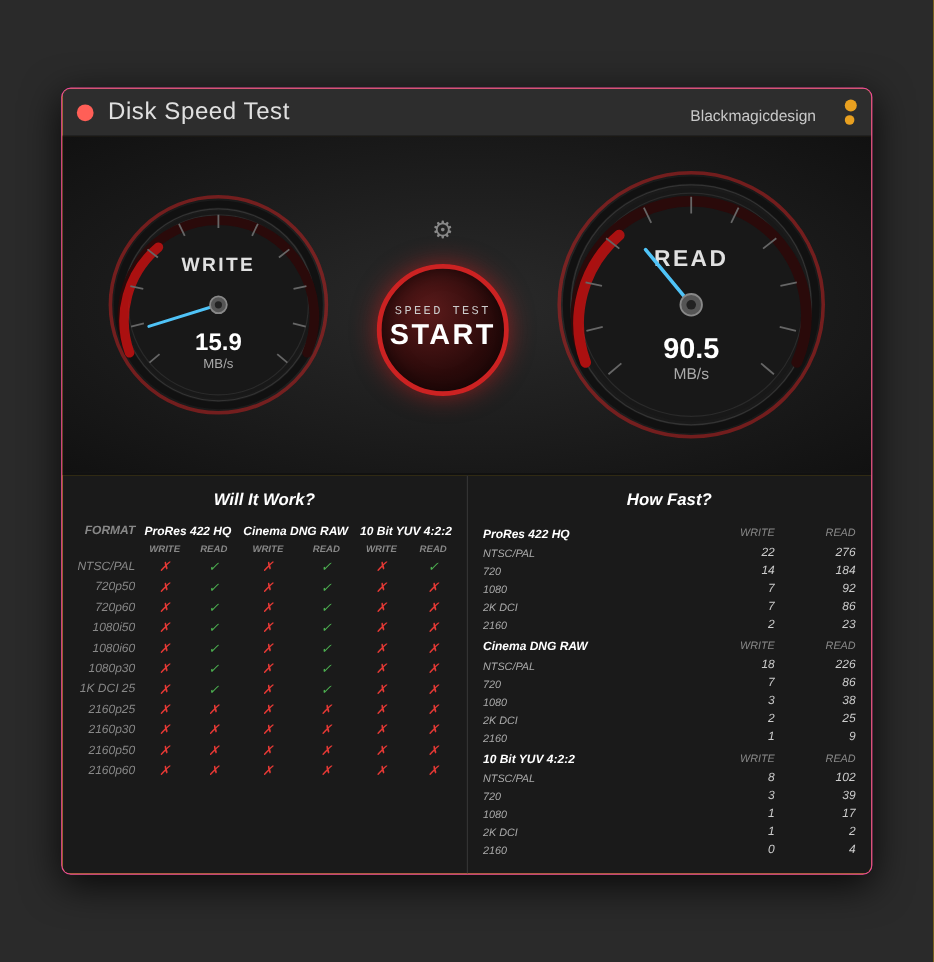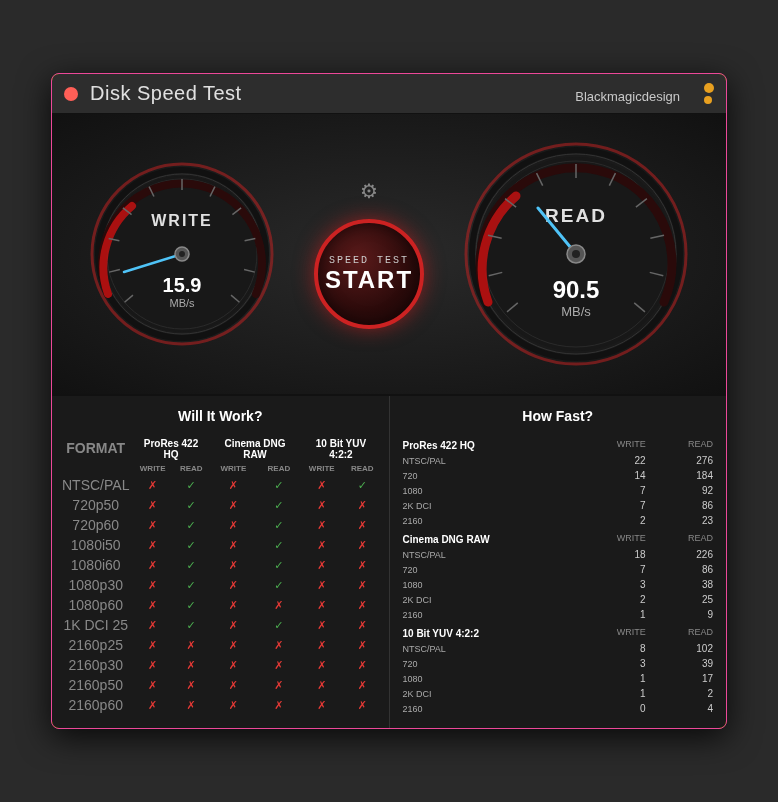--- a/index.html
+++ b/index.html
@@ -141,20 +141,21 @@
     }
 
     
     .tables-section {
       display: flex;
       background: #1a1a1a;
     }
     .table-half {
       flex: 1;
       padding: 12px 7px;
+      font-style: italic;
     }
     .table-half:first-child {
       border-right: 1px solid #333;
     }
     .section-header {
       text-align: center;
       color: #ffffff;
       font-size: 14px;
       font-weight: bold;
       margin-bottom: 10px;
@@ -165,23 +166,23 @@
       width: 100%;
       border-collapse: collapse;
       font-size: 10px;
     }
     .wit-table th, .wit-table td {
       text-align: center;
       padding: 2px 3px;
       color: #ccc;
     }
     .wit-table .col-format {
-      text-align: center;
+      text-align: right;
       color: #888;
-      font-size: 14px;
+      font-size: 10px;
     }
     .wit-table .group-header {
       color: #fff;
       font-size: 10px;
       font-weight: bold;
       padding-top: 4px;
     }
     .wit-table .sub-header {
       color: #888;
       font-size: 8px;
@@ -396,29 +397,20 @@
             <tr>
               <td class="col-format">1080p30</td>
               <td><span class="cross">✗</span></td>
               <td><span class="tick">✓</span></td>
               <td><span class="cross">✗</span></td>
               <td><span class="tick">✓</span></td>
               <td><span class="cross">✗</span></td>
               <td><span class="cross">✗</span></td>
             </tr>
             <tr>
-              <td class="col-format">1080p60</td>
-              <td><span class="cross">✗</span></td>
-              <td><span class="tick">✓</span></td>
-              <td><span class="cross">✗</span></td>
-              <td><span class="cross">✗</span></td>
-              <td><span class="cross">✗</span></td>
-              <td><span class="cross">✗</span></td>
-            </tr>
-            <tr>
               <td class="col-format">1K DCI 25</td>
               <td><span class="cross">✗</span></td>
               <td><span class="tick">✓</span></td>
               <td><span class="cross">✗</span></td>
               <td><span class="tick">✓</span></td>
               <td><span class="cross">✗</span></td>
               <td><span class="cross">✗</span></td>
             </tr>
             <tr>
               <td class="col-format">2160p25</td>

